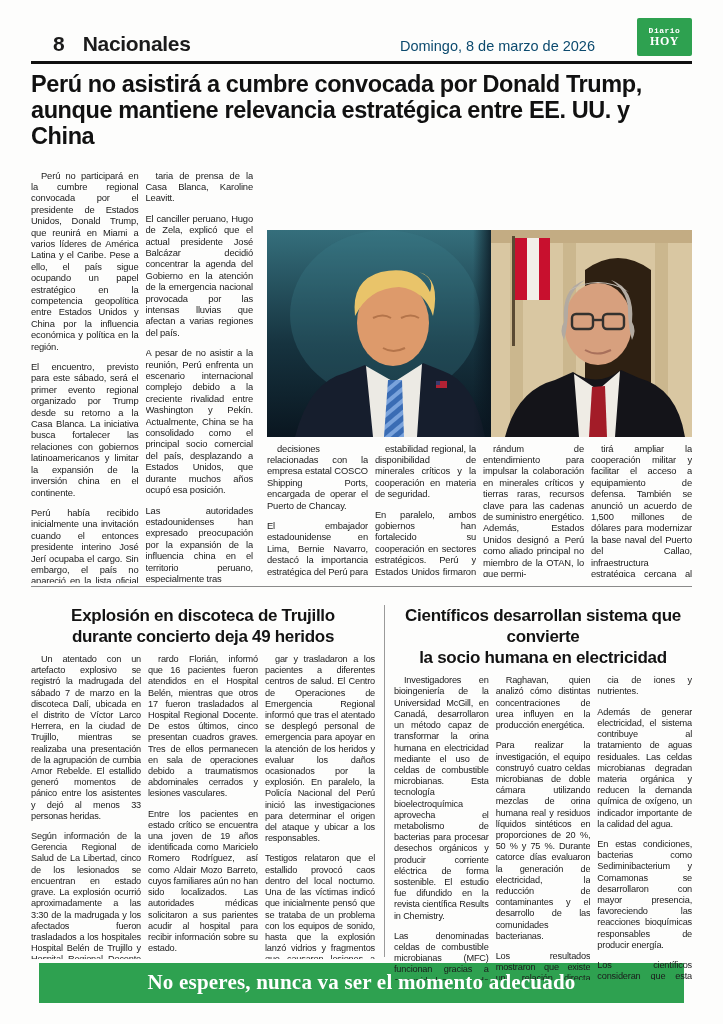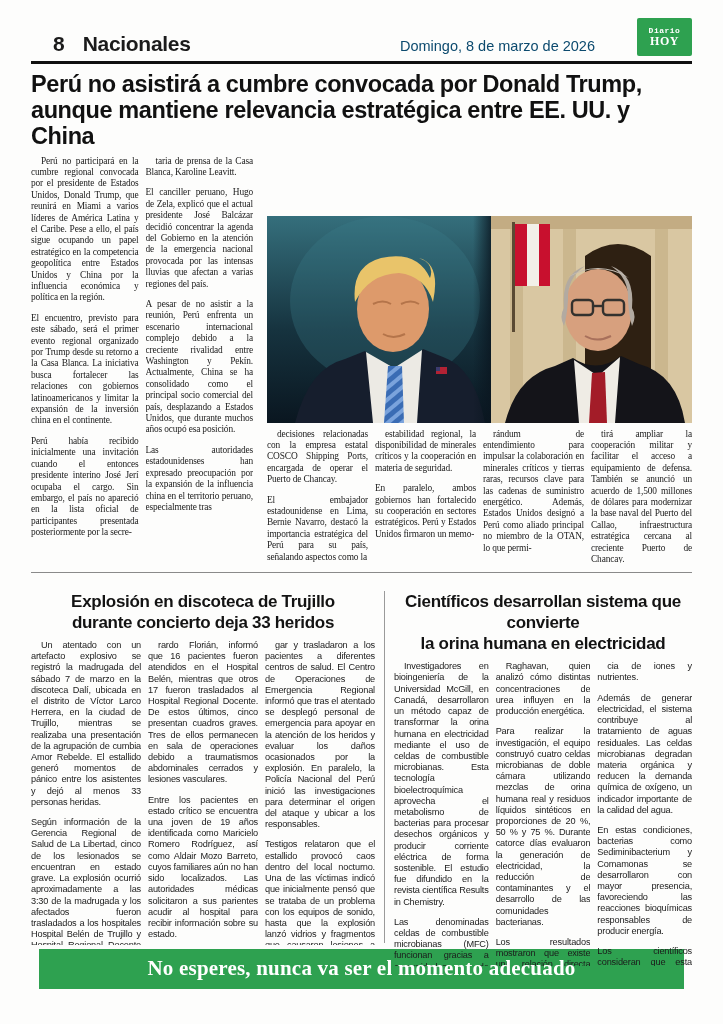--- a/index.html
+++ b/index.html
@@ -15,21 +15,21 @@
   .date { font-size:14.5px; color:#0c4a6e; margin-right:42px; padding-bottom:2px; }
   .logo { width:55px; height:38px; background:var(--green); color:#fff; display:flex; flex-direction:column; align-items:center; justify-content:center; border-radius:2px; line-height:1; }
   .logo .lg-top { font-family:Liberation Mono, monospace; font-size:8px; font-weight:bold; letter-spacing:.5px; }
   .logo .lg-main { font-family:"Liberation Serif",serif; font-size:12px; font-weight:bold; letter-spacing:.5px; }
   .header-rule { height:3px; background:#101010; margin-top:1px; }
 
   
   .headline { text-align:left; font-size:23.5px; font-weight:bold; letter-spacing:-0.4px; line-height:1.1; margin-top:8px; color:#111; }
 
   
-  .main-grid { display:flex; margin-top:6px; height:413px; overflow:hidden;font-family:Liberation Serif, serif; }
+  .main-grid { display:flex; margin-top:20px; height:413px; overflow:hidden; }
   .mcol { width:112px; height:413px; overflow:hidden; margin-right:7px; }
   .coltext p { font-size:9.4px; line-height:11.4px; text-align:justify; letter-spacing:-0.15px; margin-bottom:9px; text-indent:0; }
   .coltext p:first-child { text-indent:10px; }
   .right-zone { flex:1; margin-left:7px; display:flex; flex-direction:column; }
   .photo-wrap { margin-top:60px; width:100%; height:207px; overflow:hidden; background:#0c1a22; }
   .photo-wrap svg { display:block; }
   .photo-cols { display:flex; margin-top:6px; height:134px; overflow:hidden; }
   .pcol { width:101px; margin-right:7px; height:134px; overflow:hidden; }
   .pcol:last-child { margin-right:0; }
 
@@ -168,21 +168,21 @@
     </div>
   </div>
 
   <div class="section-rule"></div>
 
   <div class="bottom-grid">
 
     <section class="art2">
       <h2 class="sub-head">
         <span>Explosión en discoteca de Trujillo</span><br>
-        <span>durante concierto deja 33 heridos</span>
+        <span>durante concierto deja 49 heridos</span>
       </h2>
       <div class="cols3">
         <div class="bcol">
             <p>Un atentado con un artefacto explosivo se registró la madrugada del sábado 7 de marzo en la discoteca Dalí, ubicada en el distrito de Víctor Larco Herrera, en la ciudad de Trujillo, mientras se realizaba una presentación de la agrupación de cumbia Amor Rebelde. El estallido generó momentos de pánico entre los asistentes y dejó al menos 33 personas heridas.</p>
             <p>Según información de la Gerencia Regional de Salud de La Libertad, cinco de los lesionados se encuentran en estado grave. La explosión ocurrió aproximadamente a las 3:30 de la madrugada y los afectados fueron trasladados a los hospitales Hospital Belén de Trujillo y Hospital Regional Docente de Trujillo para recibir atención médica.</p>
           </div>
         <div class="bcol">
             <p>rardo Florián, informó que 16 pacientes fueron atendidos en el Hospital Belén, mientras que otros 17 fueron trasladados al Hospital Regional Docente. De estos últimos, cinco presentan cuadros graves. Tres de ellos permanecen en sala de operaciones debido a traumatismos abdominales cerrados y lesiones vasculares.</p>
             <p>Entre los pacientes en estado crítico se encuentra una joven de 19 años identificada como Maricielo Romero Rodríguez, así como Aldair Mozo Barreto, cuyos familiares aún no han sido localizados. Las autoridades médicas solicitaron a sus parientes acudir al hospital para recibir información sobre su estado.</p>
           </div>
@@ -191,21 +191,21 @@
             <p>Testigos relataron que el estallido provocó caos dentro del local nocturno. Una de las víctimas indicó que inicialmente pensó que se trataba de un problema con los equipos de sonido, hasta que la explosión lanzó vidrios y fragmentos que causaron lesiones a varios asistentes.</p>
           </div>
       </div>
     </section>
 
     <div class="vdivider"></div>
 
     <section class="art3">
       <h2 class="sub-head">
         <span>Científicos desarrollan sistema que convierte</span><br>
-        <span>la orina humana en electricidad</span>
+        <span>la socio humana en electricidad</span>
       </h2>
       <div class="cols3">
         <div class="bcol">
             <p>Investigadores en bioingeniería de la Universidad McGill, en Canadá, desarrollaron un método capaz de transformar la orina humana en electricidad mediante el uso de celdas de combustible microbianas. Esta tecnología bioelectroquímica aprovecha el metabolismo de bacterias para procesar desechos orgánicos y producir corriente eléctrica de forma sostenible. El estudio fue difundido en la revista científica Results in Chemistry.</p>
             <p>Las denominadas celdas de combustible microbianas (MFC) funcionan gracias a comunidades de microorganismos que degradan compuestos presentes en los residuos líquidos y transfieren electrones hacia un electrodo, lo que permite generar un flujo constante de electricidad. El proyecto fue liderado por el ingeniero Vijaya</p>
           </div>
         <div class="bcol">
             <p>Raghavan, quien analizó cómo distintas concentraciones de urea influyen en la producción energética.</p>
             <p>Para realizar la investigación, el equipo construyó cuatro celdas microbianas de doble cámara utilizando mezclas de orina humana real y residuos líquidos sintéticos en proporciones de 20 %, 50 % y 75 %. Durante catorce días evaluaron la generación de electricidad, la reducción de contaminantes y el desarrollo de las comunidades bacterianas.</p>
             <p>Los resultados mostraron que existe una relación directa entre la concentración del residuo y el rendimiento energético. Las mezclas con entre 50 % y 75 % de sustrato generaron electricidad más estable que las diluidas, debido a la mayor presen-</p>

